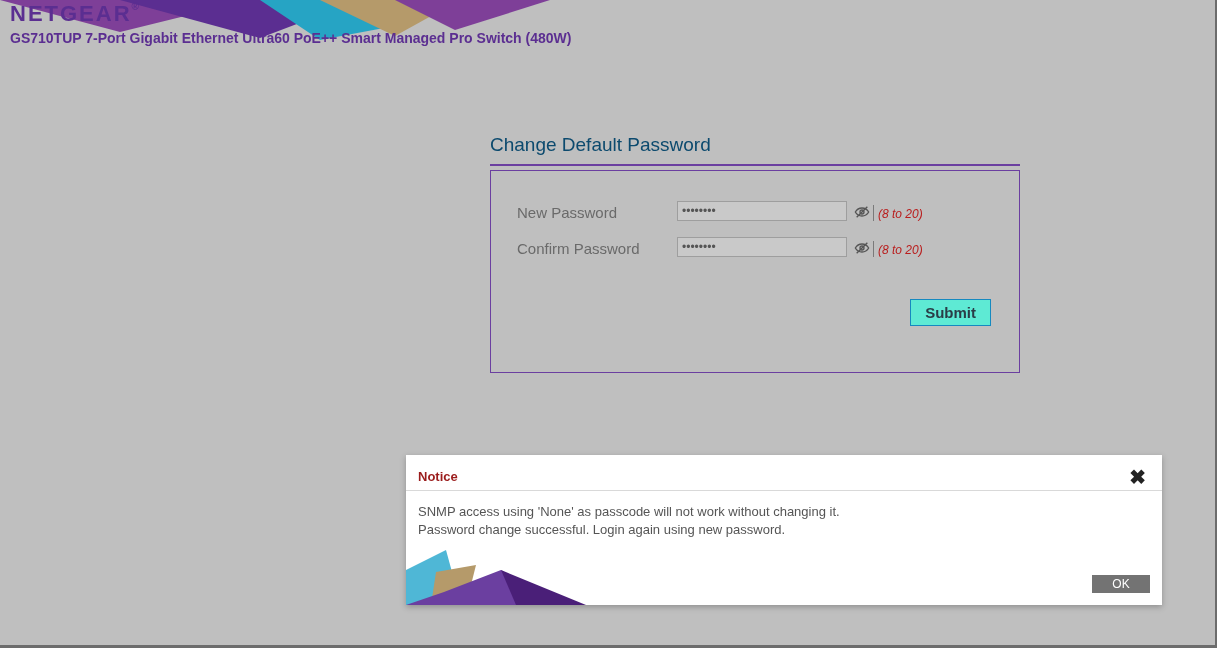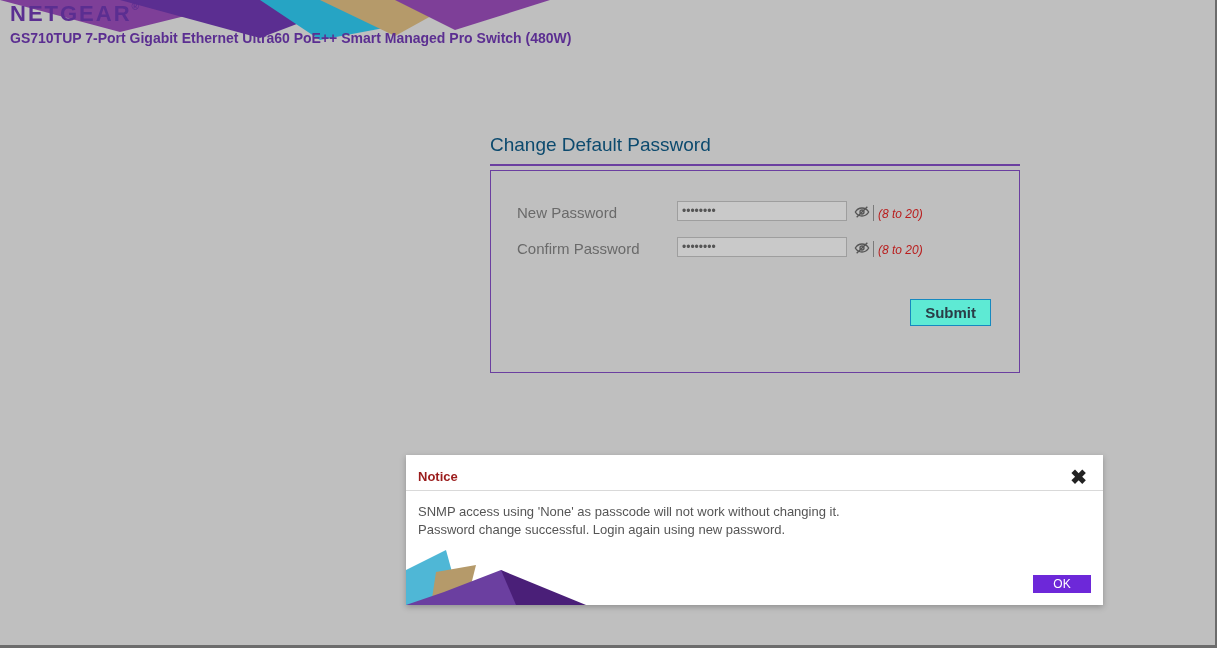--- a/index.html
+++ b/index.html
@@ -121,21 +121,21 @@
     cursor: pointer;
   }
 
   
 
   
   .modal {
     position: absolute;
     left: 406px;
     top: 455px;
-    width: 697px;
+    width: 756px;
     height: 150px;
     background: #ffffff;
     box-shadow: 0 2px 6px rgba(0,0,0,0.25);
     z-index: 50;
   }
   .modal-head {
     display:flex;
     align-items:center;
     justify-content: space-between;
     padding: 14px 16px 6px 12px;
@@ -156,21 +156,21 @@
   .modal-body {
     padding: 12px 12px 0 12px;
     font-size: 13px;
     color: #555;
     line-height: 1.35;
   }
   .modal-ok {
     position: absolute;
     right: 12px;
     bottom: 12px;
-    background: #6d28d9;
+    background: #737373;
     color: #fff;
     font-size: 12px;
     width: 58px;
     height: 18px;
     border: none;
     cursor: pointer;
     text-align: center;
   }
 
   .modal-geo {

